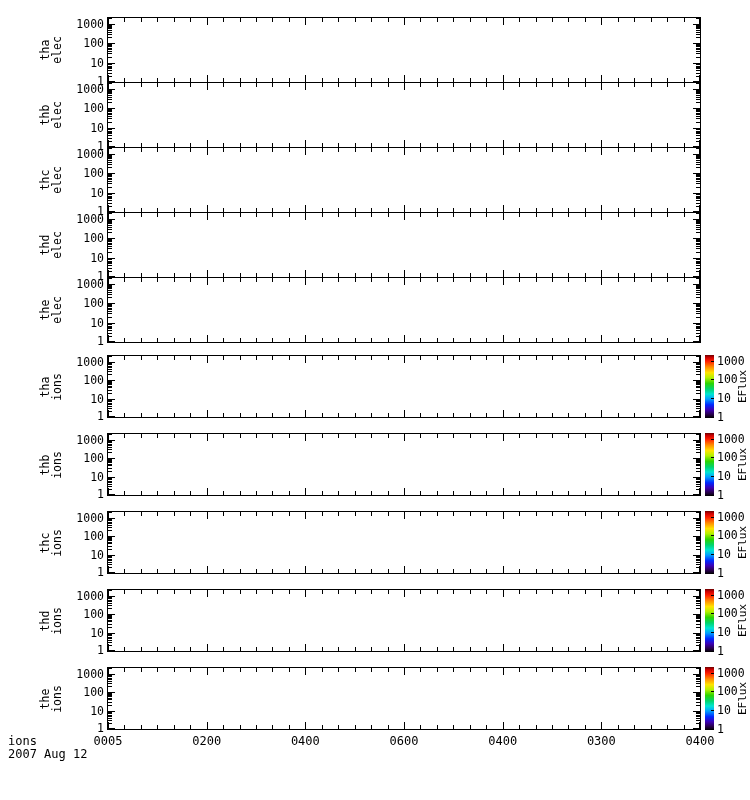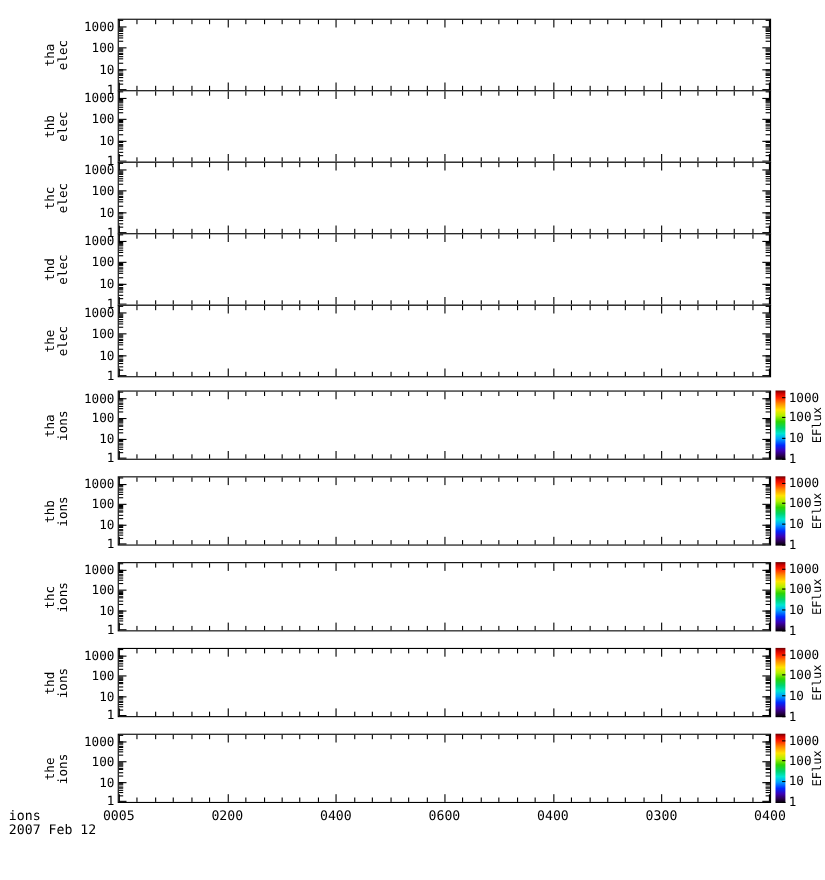--- a/index.html
+++ b/index.html
@@ -25,21 +25,21 @@
   .cbtitle span{transform:rotate(-90deg);font-size:11px;white-space:nowrap;}
   .xlab{position:absolute;top:734px;font-size:12px;transform:translateX(-50%);white-space:nowrap;}
   .corner{position:absolute;left:8px;top:735px;font-size:12px;line-height:13px;white-space:nowrap;}
 </style>
 </head>
 <body>
 
 <div class="page" id="page">
   <div class="corner">
     <div>ions</div>
-    <div>2007 Feb 12</div>
+    <div>2007 Aug 12</div>
   </div>
 <div class="panel" style="top: 17px; height: 66px;">
       <div class="tick" style="left: 0px; top: 6px; width: 7px; height: 1px;"></div>
       <div class="tick" style="left: 585px; top: 6px; width: 7px; height: 1px;"></div>
       <div class="ylab" style="top: 6px;">1000</div>
       <div class="tick" style="left: 0px; top: 25px; width: 7px; height: 1px;"></div>
       <div class="tick" style="left: 585px; top: 25px; width: 7px; height: 1px;"></div>
       <div class="ylab" style="top: 25px;">100</div>
       <div class="tick" style="left: 0px; top: 45px; width: 7px; height: 1px;"></div>
       <div class="tick" style="left: 585px; top: 45px; width: 7px; height: 1px;"></div>

